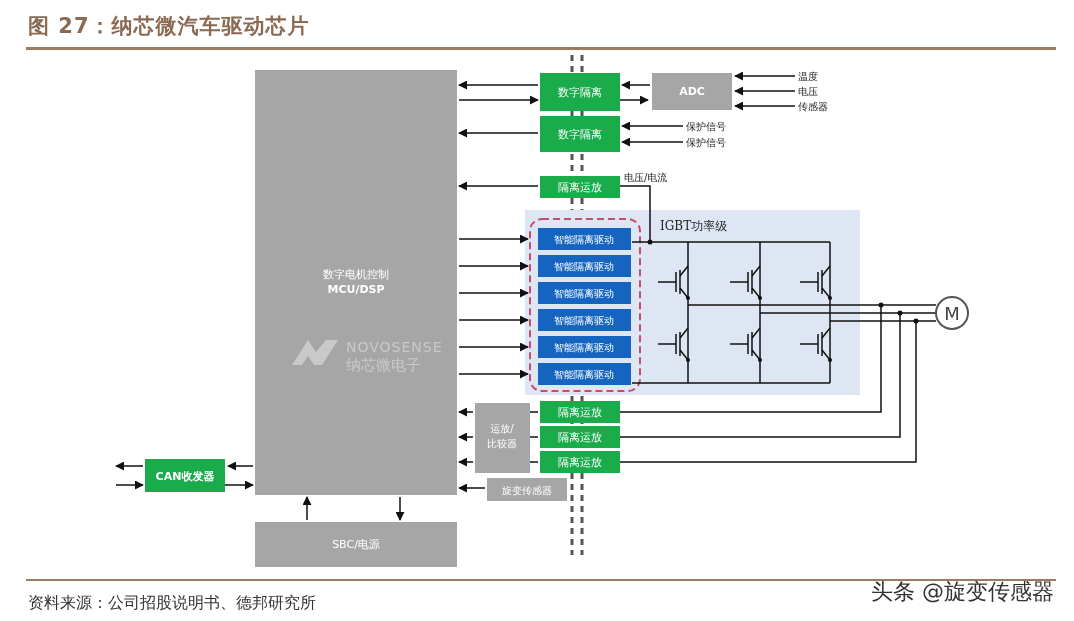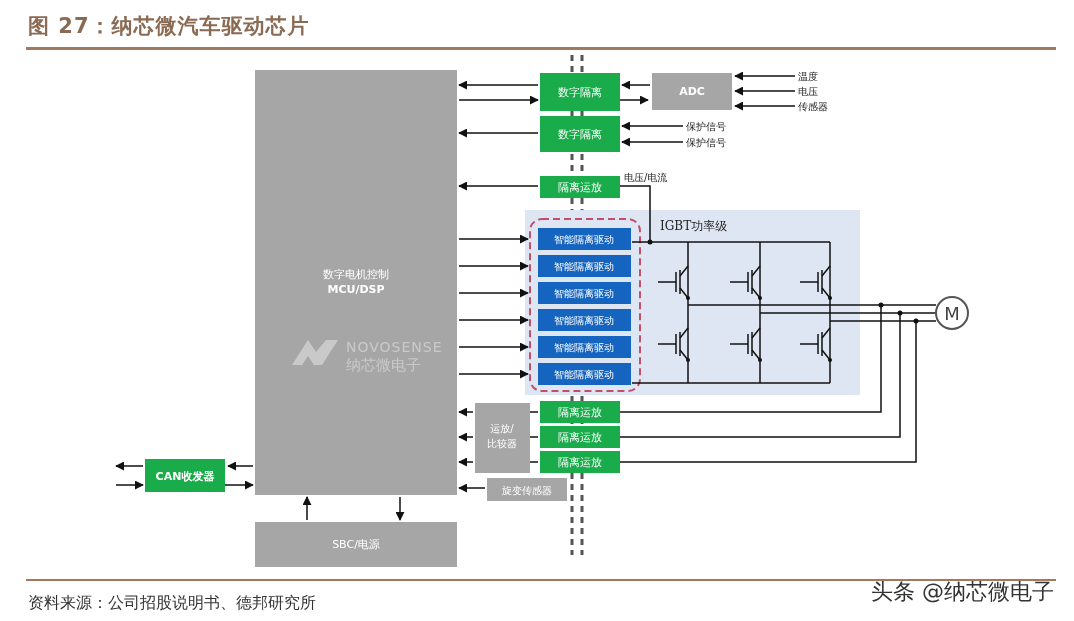--- a/index.html
+++ b/index.html
@@ -238,13 +238,13 @@
 
   <g>
     <rect x="487" y="478" width="80" height="23" fill="#a6a6a6"></rect>
     <text x="527" y="494" font-size="10" fill="#fff" text-anchor="middle" class="box-text">旋变传感器</text>
   </g>
   <line x1="485" y1="488" x2="459" y2="488" stroke="#111" stroke-width="1.5" marker-end="url(#arr)"></line>
 </svg>
 
 <div class="rule-bottom"></div>
 <div class="source">资料来源：公司招股说明书、德邦研究所</div>
-<div class="watermark">头条 @纳芯微电子</div>
+<div class="watermark">头条 @旋变传感器</div>
 
 </body></html>

